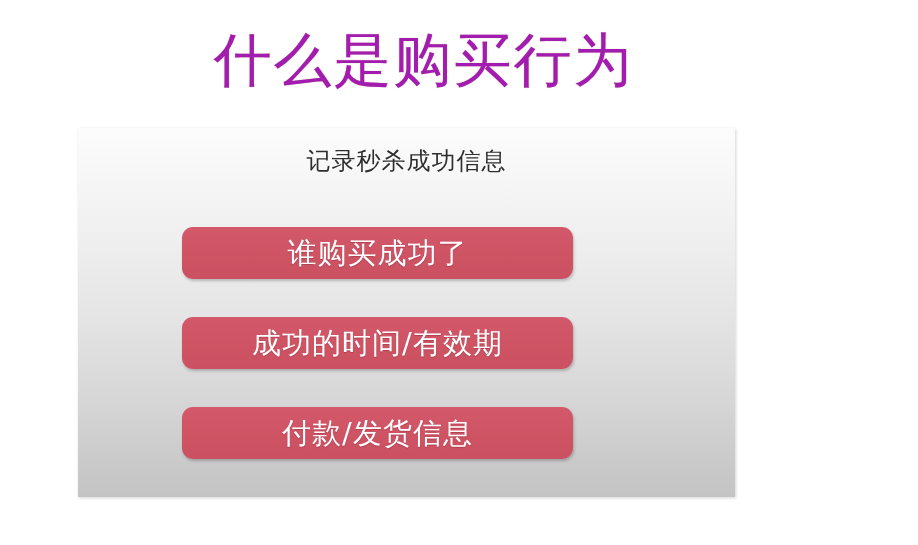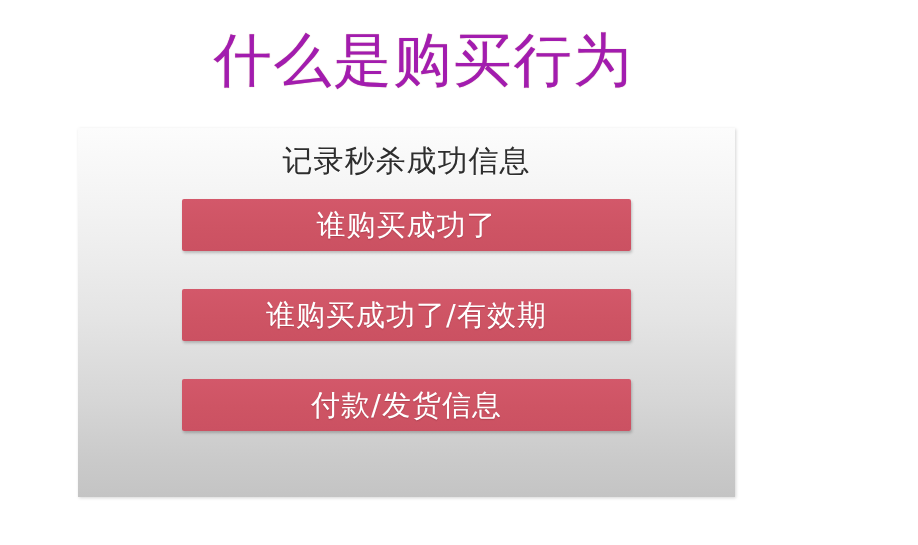--- a/index.html
+++ b/index.html
@@ -51,45 +51,46 @@
         #cacaca 90%,
         #c4c4c4 100%);
     box-shadow: 1px 1px 3px rgba(0, 0, 0, 0.17);
   }
   .panel-heading {
     position: absolute;
     left: 0;
     top: 11px;
     width: 657px;
     text-align: center;
-    font-size: 30px;
+    font-size: 24px;
     line-height: 44px;
     color: #2e2e2e;
     letter-spacing: 1px;
     white-space: nowrap;
     text-shadow: 0 1px 1px rgba(255, 255, 255, 0.85);
   }
   .pill-stack {
     position: absolute;
     left: 104px;
     top: 71px;
     width: 449px;
   }
   .pill {
     position: relative;
-    width: 449px;
+    width: 391px;
     height: 52px;
     margin-bottom: 38px;
-    border-radius: 2px;
+    border-radius: 11px;
     background: linear-gradient(to bottom, #d3586a 0%, #ce5464 55%, #cb5162 100%);
     box-shadow: 1px 2px 3px rgba(0, 0, 0, 0.22);
     display: flex;
     align-items: center;
     justify-content: center;
     box-sizing: border-box;
+    margin-top: 28px;
   }
   .pill:last-child {
     margin-bottom: 0;
     text-align: right;
   }
   .pill-label {
     font-size: 29px;
     line-height: 52px;
     color: #ffffff;
     letter-spacing: 1px;
@@ -108,21 +109,21 @@
 
     <div class="panel-heading">记录秒杀成功信息</div>
 
     <div class="pill-stack">
 
       <div class="pill">
         <span class="pill-label">谁购买成功了</span>
       </div>
 
       <div class="pill">
-        <span class="pill-label">谁购买成功了/有效期</span>
+        <span class="pill-label">成功的时间/有效期</span>
       </div>
 
       <div class="pill">
         <span class="pill-label">付款/发货信息</span>
       </div>
 
     </div>
   </div>
 </div>
 

